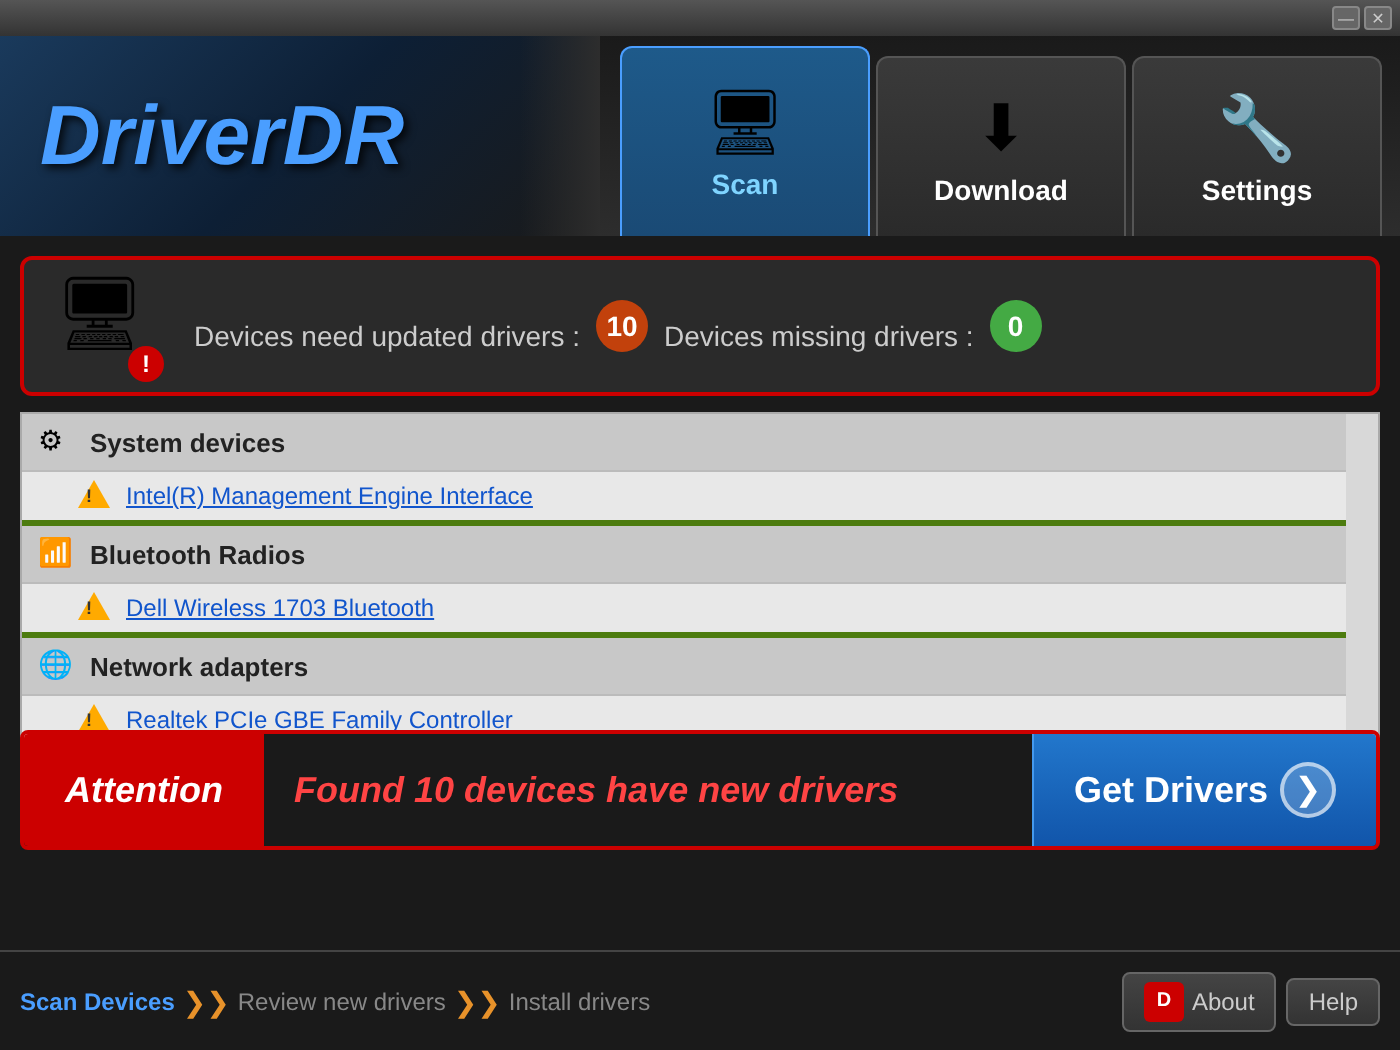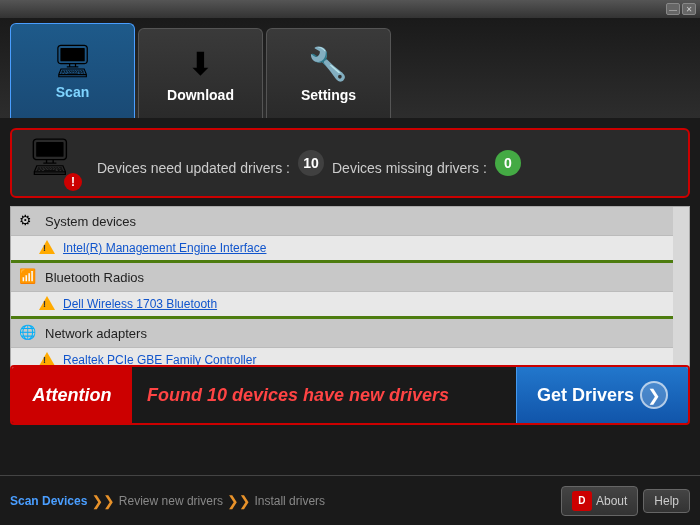--- a/index.html
+++ b/index.html
@@ -174,21 +174,21 @@
       display: inline-flex;
       align-items: center;
       justify-content: center;
       width: 26px;
       height: 26px;
       border-radius: 50%;
       font-weight: bold;
       font-size: 14px;
       color: white;
     }
-    .count-badge.red { background: #404040; }
+    .count-badge.red { background: #c2410c; }
     .count-badge.green { background: #44aa44; }
 
     
     .device-list-container {
       background: #d8d8d8;
       border: 1px solid #aaa;
       height: 195px;
       position: relative;
       overflow: hidden;
     }
@@ -216,21 +216,21 @@
       border-bottom: 1px solid #bbb;
     }
     .device-category-icon {
       width: 18px;
       height: 18px;
       margin-right: 8px;
       font-size: 14px;
     }
     .device-category-name {
       font-size: 13px;
-      font-weight: normal;
+      font-weight: bold;
       color: #222;
     }
     .device-item {
       display: flex;
       align-items: center;
       padding: 4px 8px 4px 28px;
       background: #e8e8e8;
       border-bottom: 3px solid #4d7c0f;
     }
     .warning-icon {
@@ -388,20 +388,25 @@
   </style>
 </head>
 <body>
 
 <div class="title-bar">
   <div class="title-bar-btn">—</div>
   <div class="title-bar-btn">✕</div>
 </div>
 
 <div class="header">
+  <div class="logo-area">
+    <div class="logo-text">
+      <span>Driver</span><span style="color:#4a9eff">DR</span>
+    </div>
+  </div>
 
   <div class="nav-tabs">
     <div class="nav-tab active">
       <div class="nav-tab-icon">🖥</div>
       <div class="nav-tab-label">Scan</div>
     </div>
     <div class="nav-tab">
       <div class="nav-tab-icon">⬇</div>
       <div class="nav-tab-label">Download</div>
     </div>

